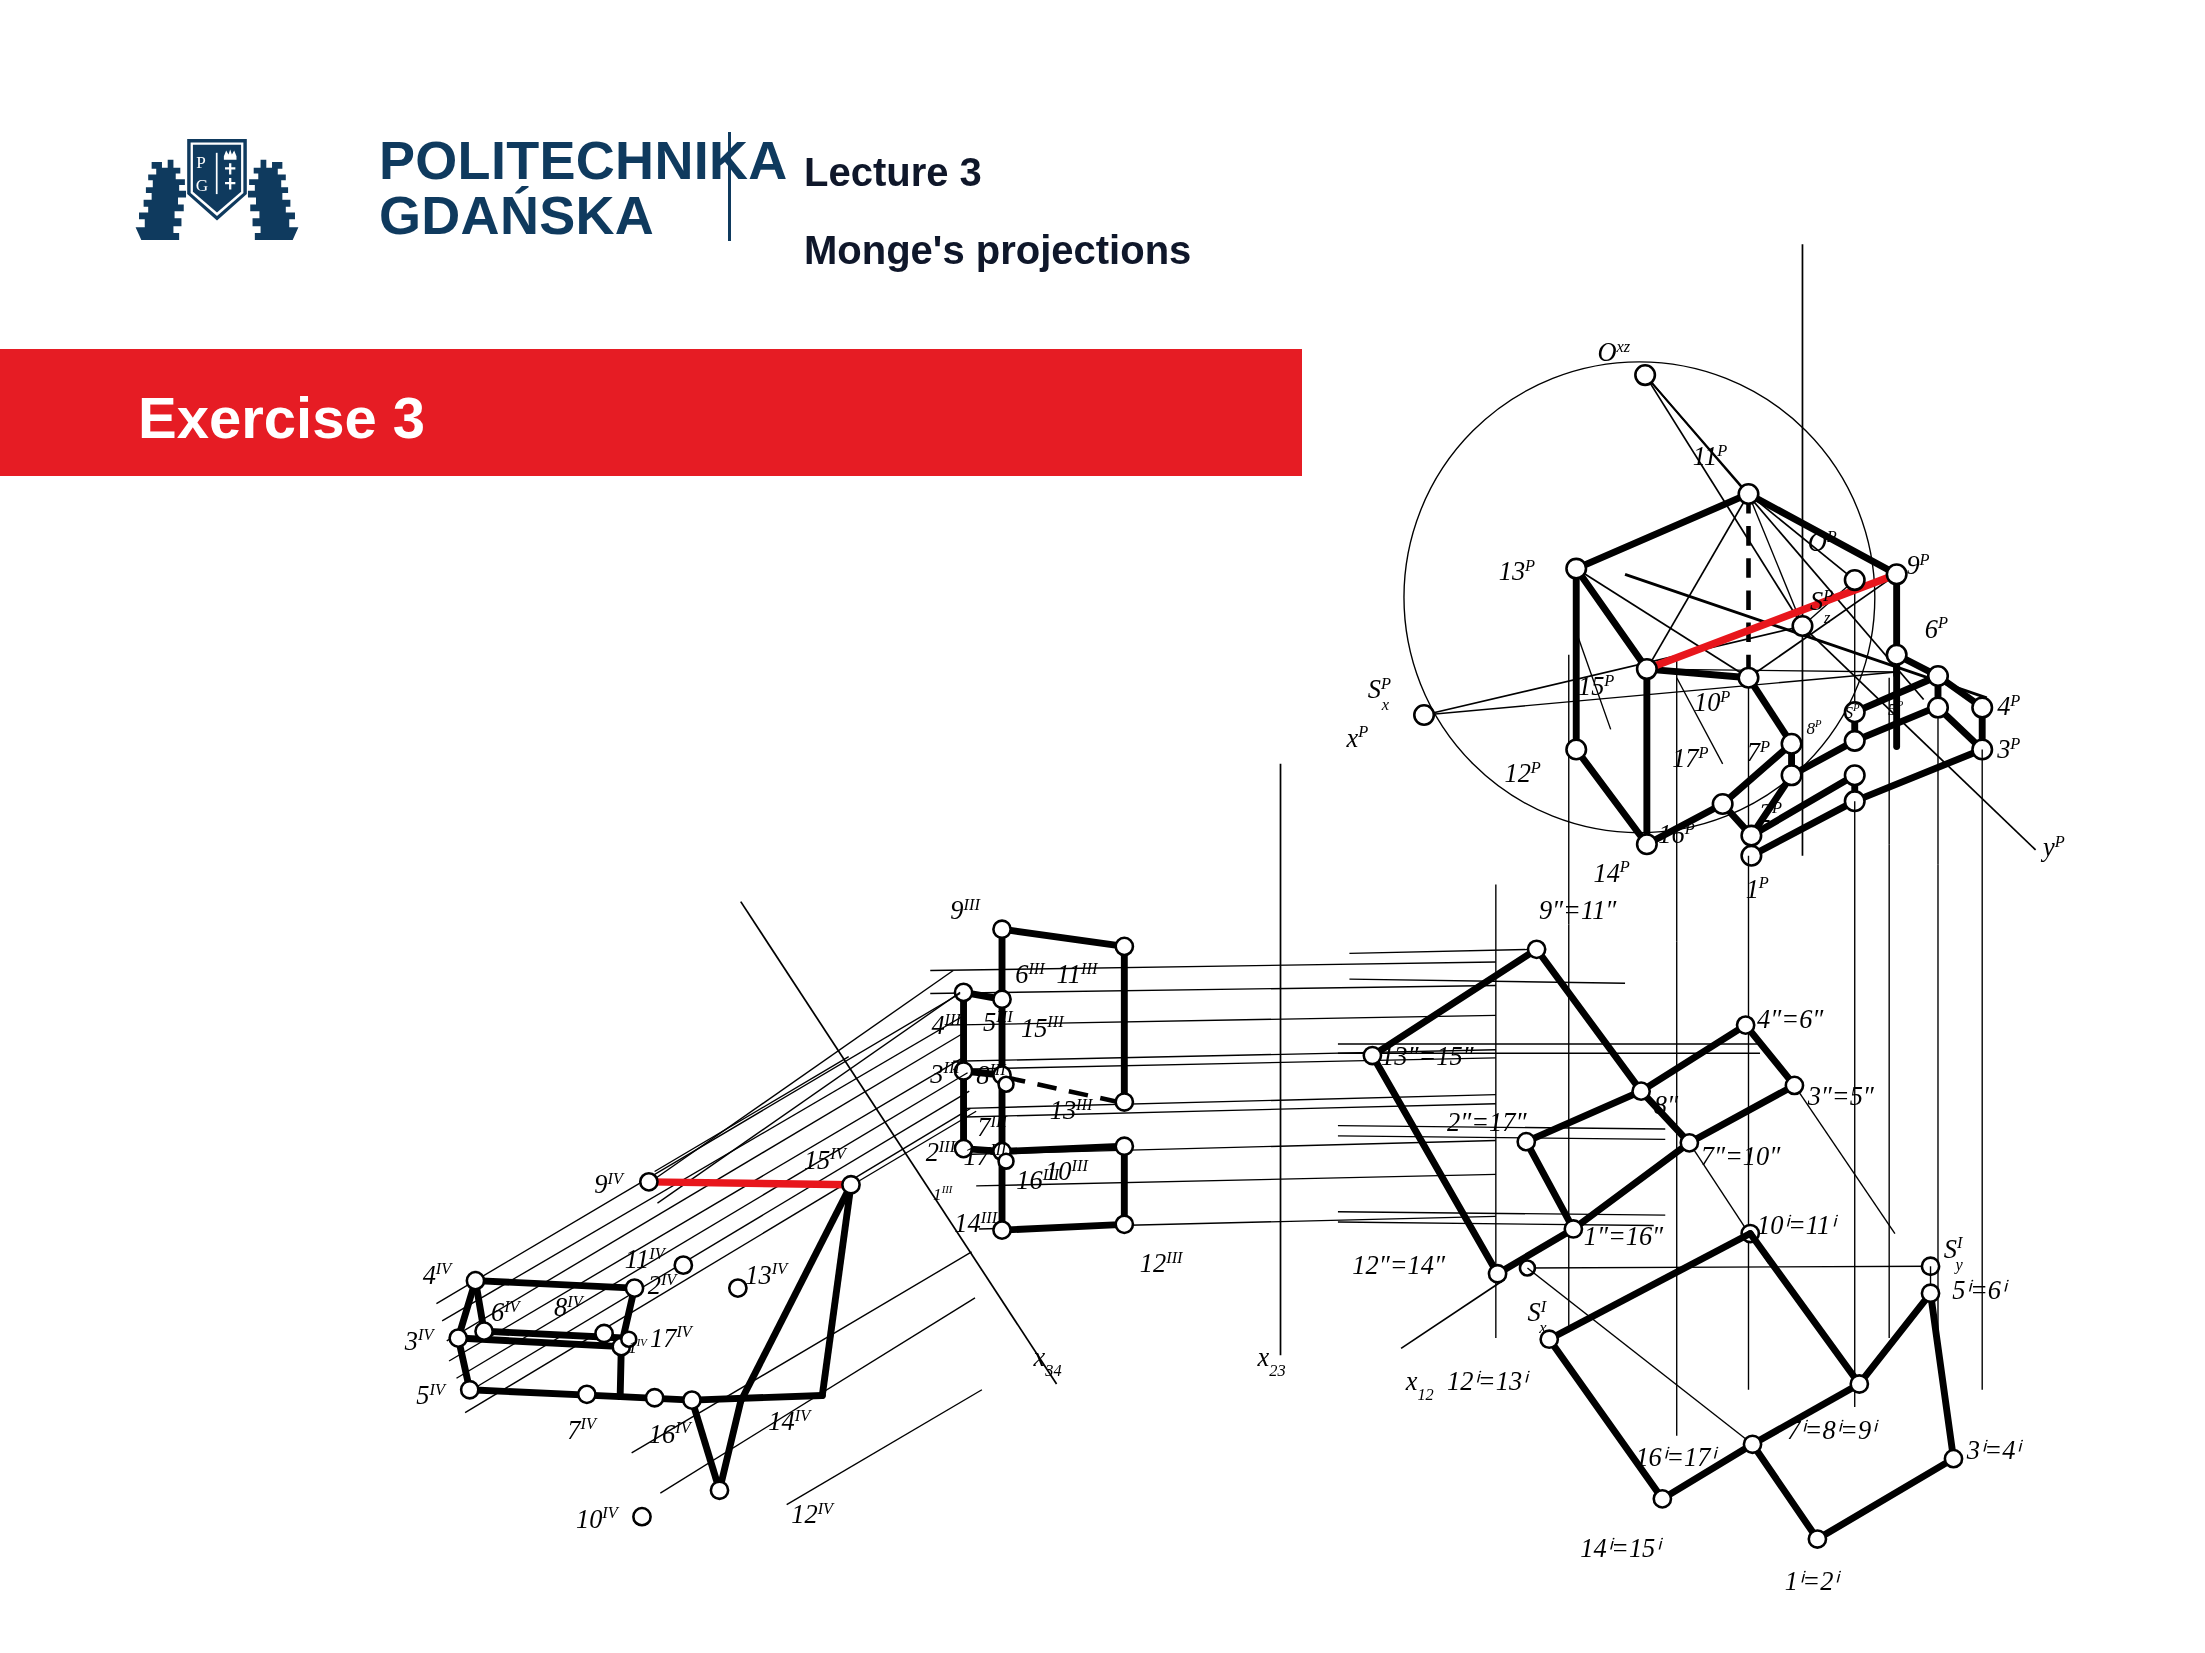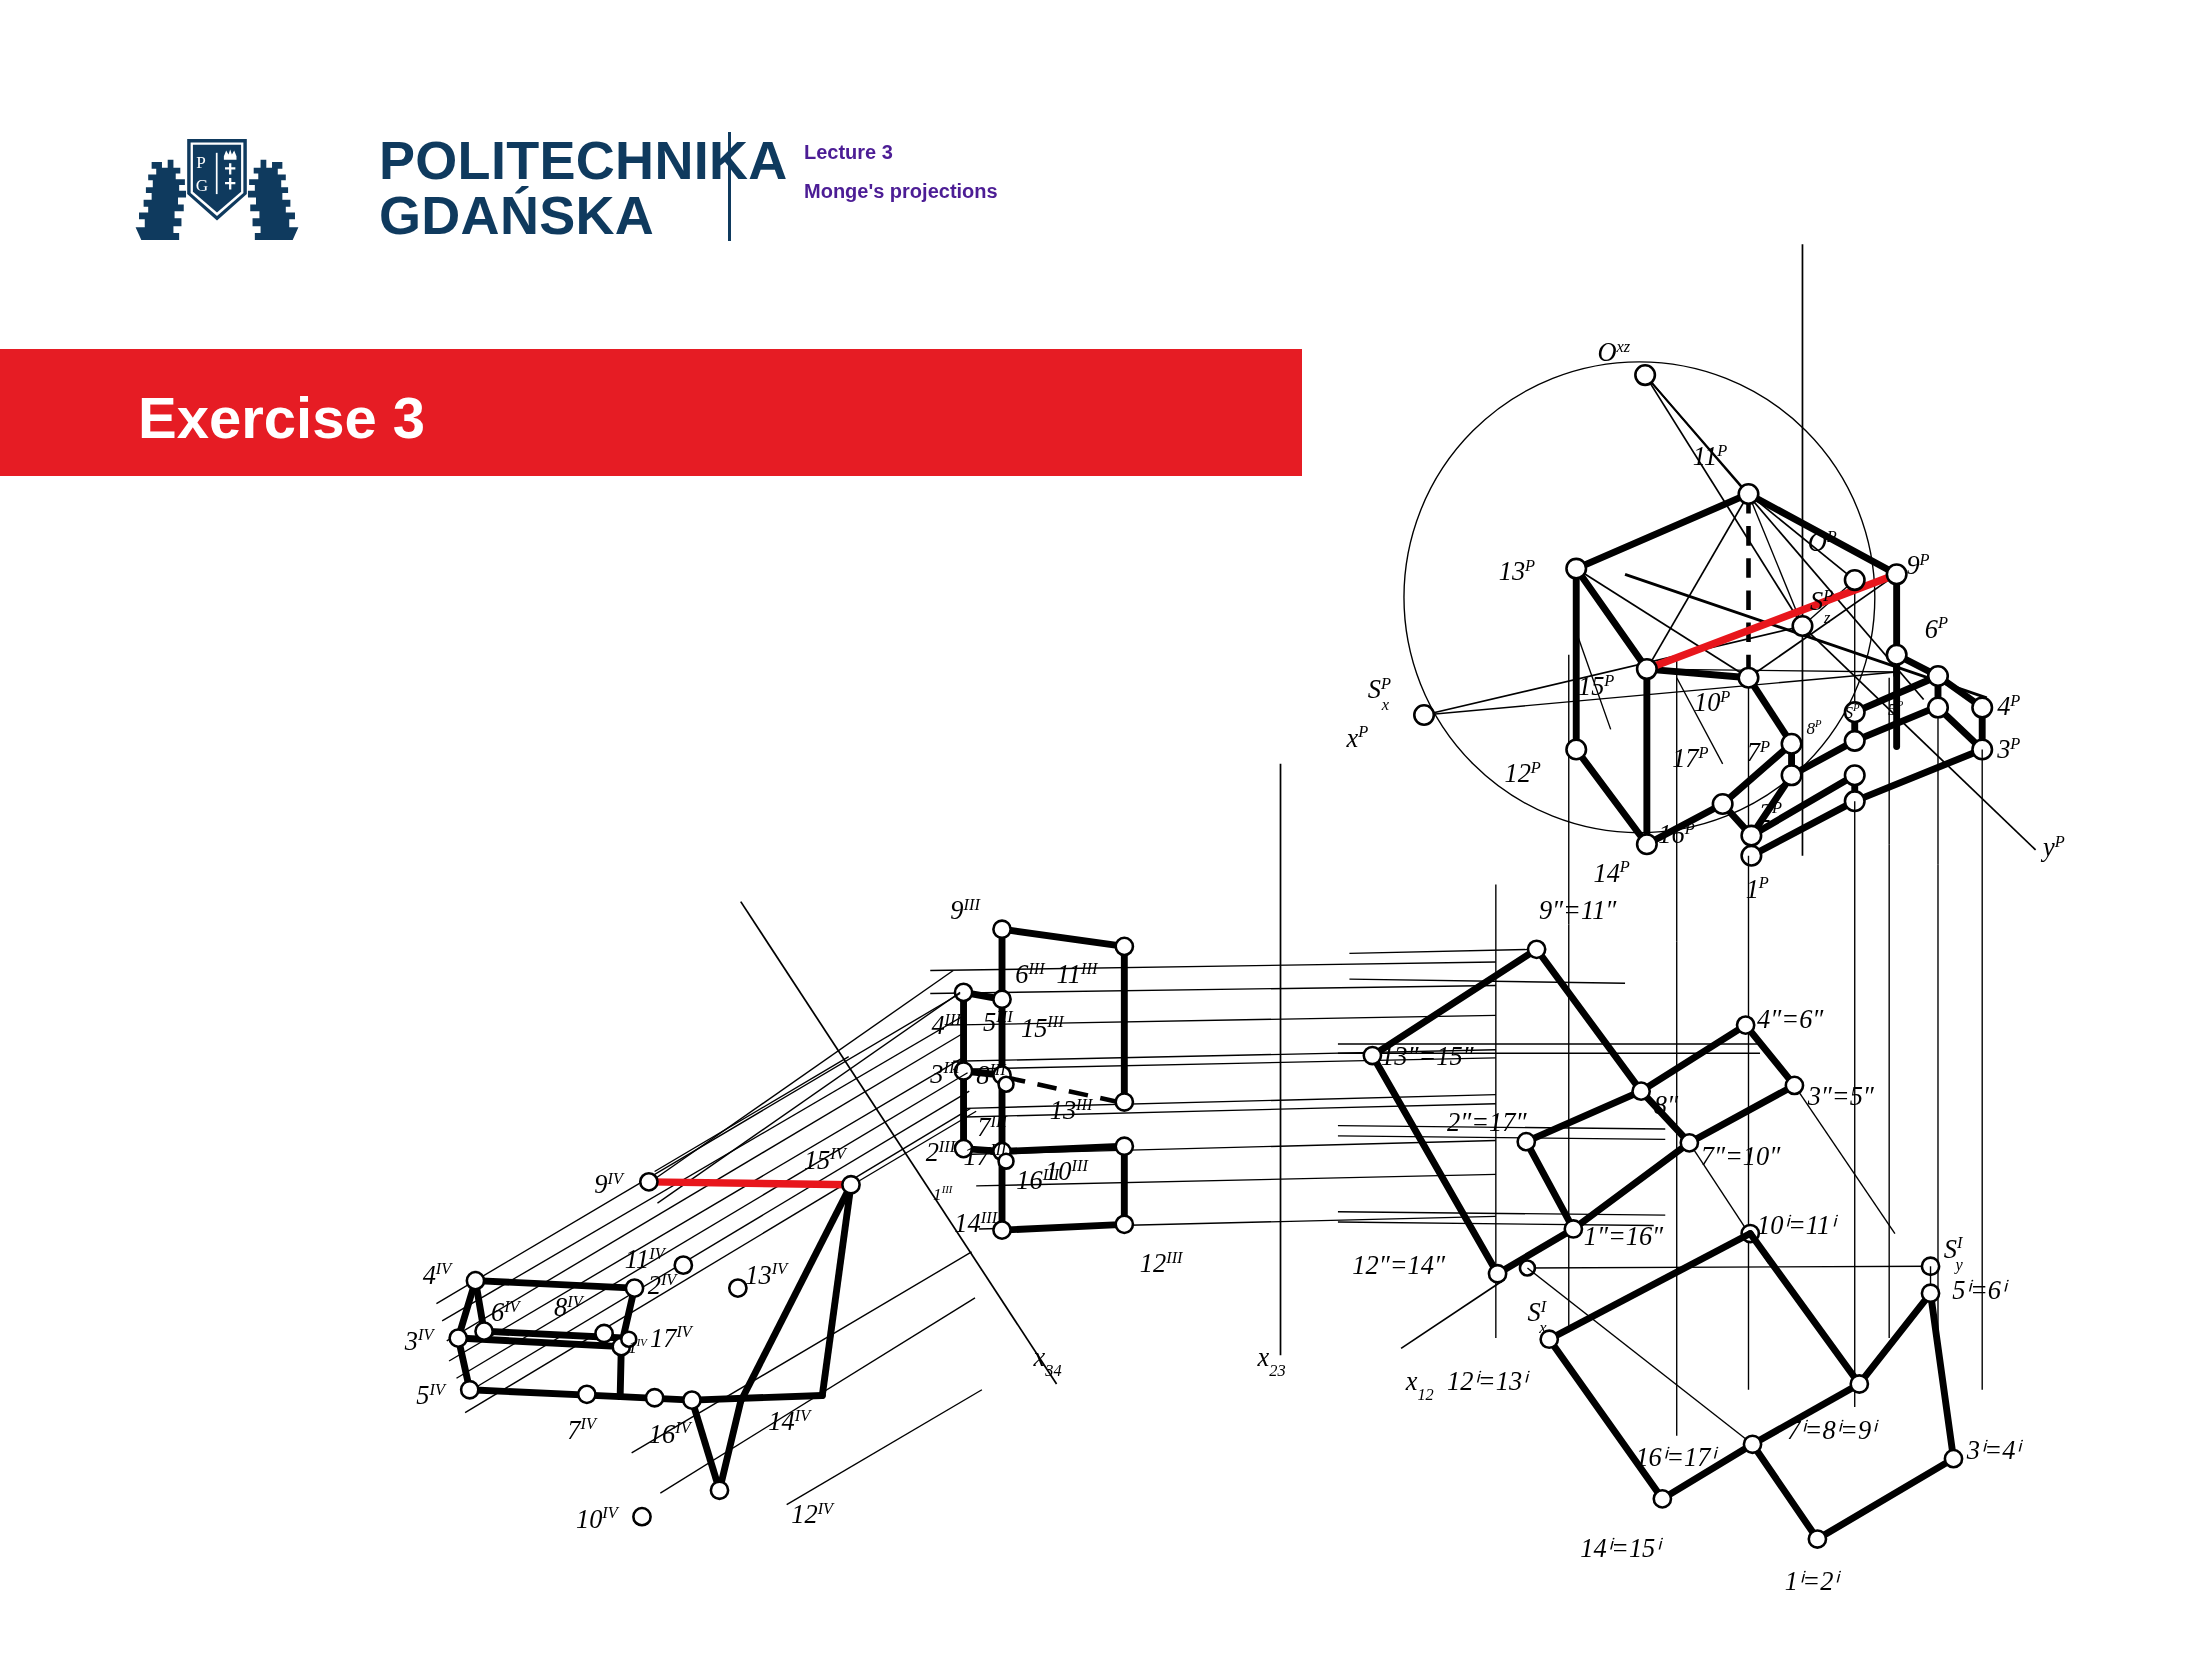--- a/index.html
+++ b/index.html
@@ -7,22 +7,22 @@
        font-family:"Liberation Sans",sans-serif;}
 
   
   #header{position:absolute;left:0;top:0;width:2205px;height:345px;}
   #logo-mark{position:absolute;left:131px;top:131px;width:172px;height:109px;}
   #logo-wordmark{position:absolute;left:379px;top:133px;
       color:#0f3a5e;font-weight:bold;font-size:54px;line-height:1.02;
       letter-spacing:0.3px;}
   #header-divider{position:absolute;left:728px;top:132px;width:3.4px;height:109px;
       background:#0f3a5e;}
-  #lecture-block{position:absolute;left:804px;top:133px;color:#4c1d95;
-      font-weight:bold;font-size:20px;line-height:1.95;}
+  #lecture-block{position:absolute;left:804px;top:133px;color:#0f172a;
+      font-weight:bold;font-size:40px;line-height:1.95;}
 
   
   #exercise-banner{position:absolute;left:0;top:349px;width:1302px;height:127px;
       background:#E61C24;}
   #exercise-banner-title{position:absolute;left:138px;top:384px;
       color:#ffffff;font-weight:bold;font-size:58px;}
 
   
   #drawing{position:absolute;left:0;top:0;width:2205px;height:1654px;}
   svg{display:block;}

